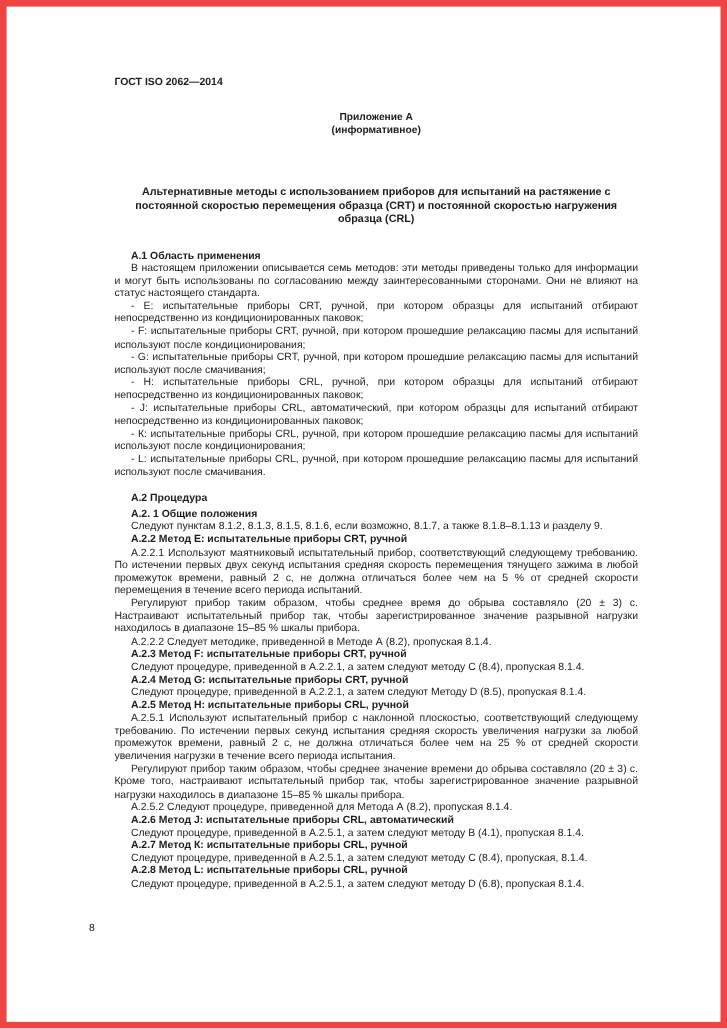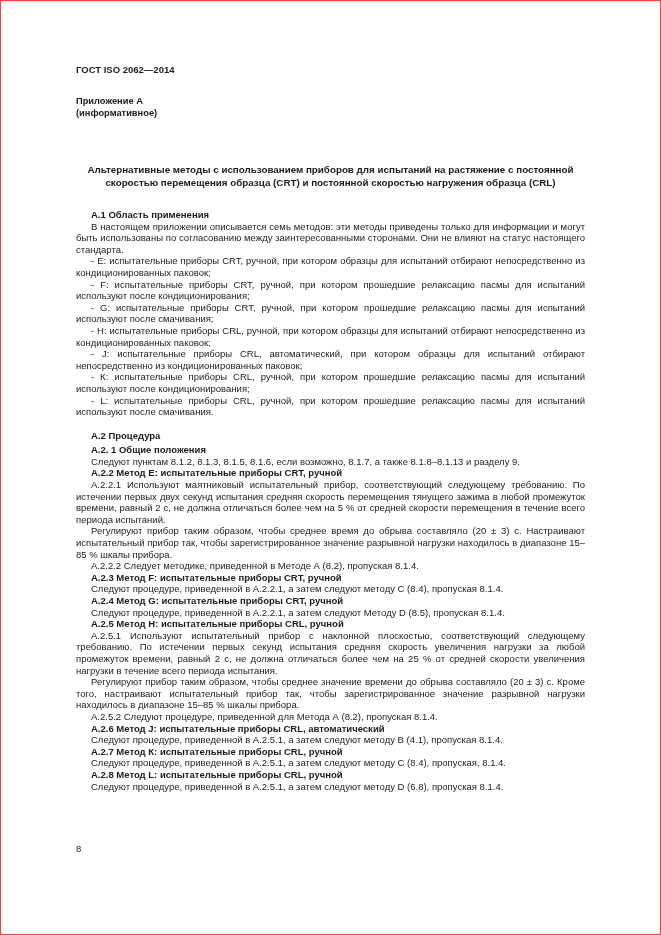--- a/index.html
+++ b/index.html
@@ -6,33 +6,33 @@
   body {
     width:661px; height:935px;
     background:#fafafa;
     font-family:"Liberation Sans","DejaVu Sans",sans-serif;
     color:#1c1c1c;
   }
   .page {
     position:relative;
     width:661px; height:935px;
     background:#ffffff;
-    border:1px solid #ef4444;
+    border:6px solid #ef4444;
     box-sizing:border-box;
-    padding:63px 75px 0 75px;
+    padding:63px 75px 0 98px;
     overflow:hidden;
   }
   .doc-header {
     font-weight:bold;
     font-size:9.5px;
     line-height:11px;
     margin:0 0 21px 0;
   }
   .annex {
-    text-align:left;
+    text-align:center;
     font-weight:bold;
     font-size:9.3px;
     line-height:11.5px;
   }
   .doc-title {
     text-align:center;
     font-weight:bold;
     font-size:9.8px;
     line-height:12.5px;
     margin:45px auto 20px auto;

